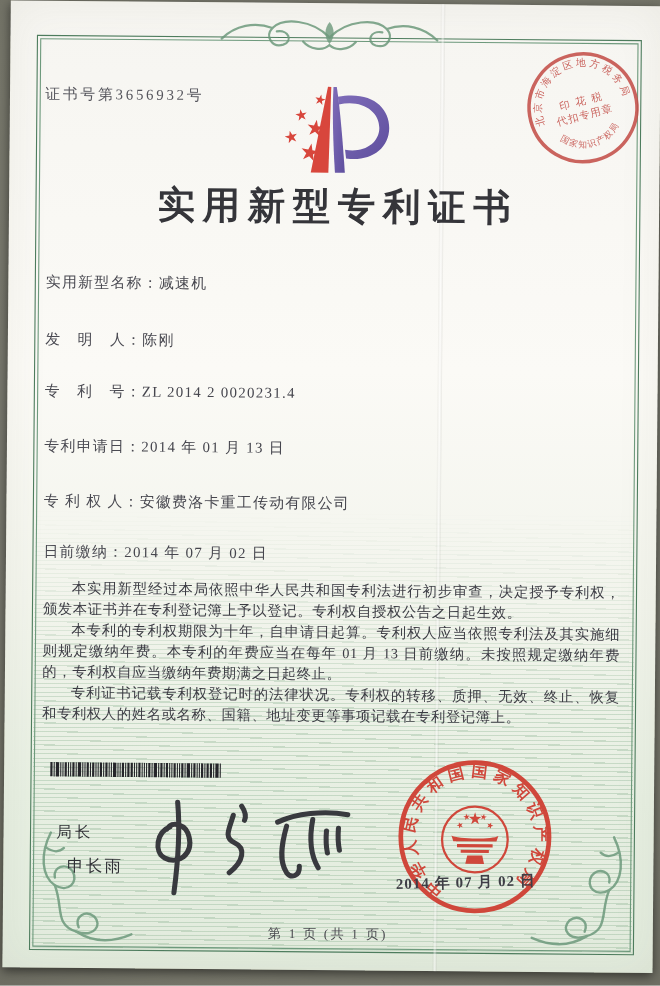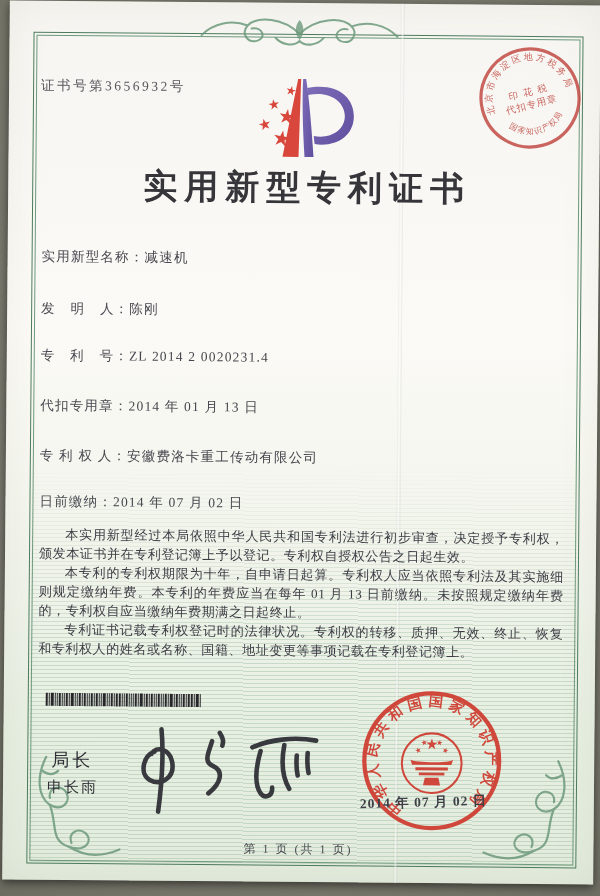--- a/index.html
+++ b/index.html
@@ -40,22 +40,22 @@
   .fields{position:absolute;left:34px;top:0;right:30px;}
   .field-row{position:absolute;left:0;font-size:13.5px;letter-spacing:1.2px;color:#46464e;white-space:nowrap;}
   .field-row .lab{color:#4a4a52;text-align:right;}
   .body-text{
     position:absolute;left:34px;right:32px;top:524px;
     font-size:13px;line-height:19px;letter-spacing:.6px;color:#3c3c44;text-align:justify;
   }
   .body-text p{margin:0;text-indent:2em;}
   .barcode{position:absolute;left:42px;top:692px;height:13px;display:flex;align-items:stretch;}
   .barcode i{display:inline-block;background:#25252a;margin-right:1px;}
-  .sig-title{position:absolute;left:48px;top:747px;font-size:18px;letter-spacing:3px;color:#2f2f35;font-family:"Liberation Sans","DejaVu Sans",sans-serif;}
-  .sig-name{position:absolute;left:44px;top:777px;font-size:15px;letter-spacing:2px;color:#2f2f35;font-family:Liberation Mono, monospace;}
+  .sig-title{position:absolute;left:48px;top:747px;font-size:14px;letter-spacing:3px;color:#2f2f35;font-family:"Liberation Sans","DejaVu Sans",sans-serif;}
+  .sig-name{position:absolute;left:58px;top:777px;font-size:15px;letter-spacing:2px;color:#2f2f35;font-family:Liberation Mono, monospace;}
   .signature{position:absolute;left:122px;top:716px;transform:rotate(-3deg);}
   .seal{position:absolute;left:356px;top:684px;opacity:.92;}
   .seal-date{
     position:absolute;left:357px;top:789px;width:150px;font-size:13.5px;letter-spacing:1px;
     color:#3e3e46;font-weight:600;transform:rotate(-2deg);white-space:nowrap;
   }
   .footer{position:absolute;left:0;right:0;top:838px;text-align:center;font-size:12px;letter-spacing:2px;color:#4a4a50;}
   .ornament{position:absolute;pointer-events:none;}
   .orn-top{left:186px;top:9px;}
   .orn-bl{left:27px;bottom:17px;}
@@ -146,21 +146,21 @@
       <div class="field-row" style="top:247px">
         <span class="lab">实用新型名称：</span><span class="val">减速机</span>
       </div>
       <div class="field-row" style="top:299px">
         <span class="lab">发　明　人：</span><span class="val">陈刚</span>
       </div>
       <div class="field-row" style="top:346px">
         <span class="lab">专　利　号：</span><span class="val">ZL 2014 2 0020231.4</span>
       </div>
       <div class="field-row" style="top:396px">
-        <span class="lab">代扣专用章：</span><span class="val">2014 年 01 月 13 日</span>
+        <span class="lab">专利申请日：</span><span class="val">2014 年 01 月 13 日</span>
       </div>
       <div class="field-row" style="top:446px">
         <span class="lab">专 利 权 人：</span><span class="val">安徽费洛卡重工传动有限公司</span>
       </div>
       <div class="field-row" style="top:492px">
         <span class="lab">日前缴纳：</span><span class="val">2014 年 07 月 02 日</span>
       </div>
     </div>
 
     <div class="body-text">

